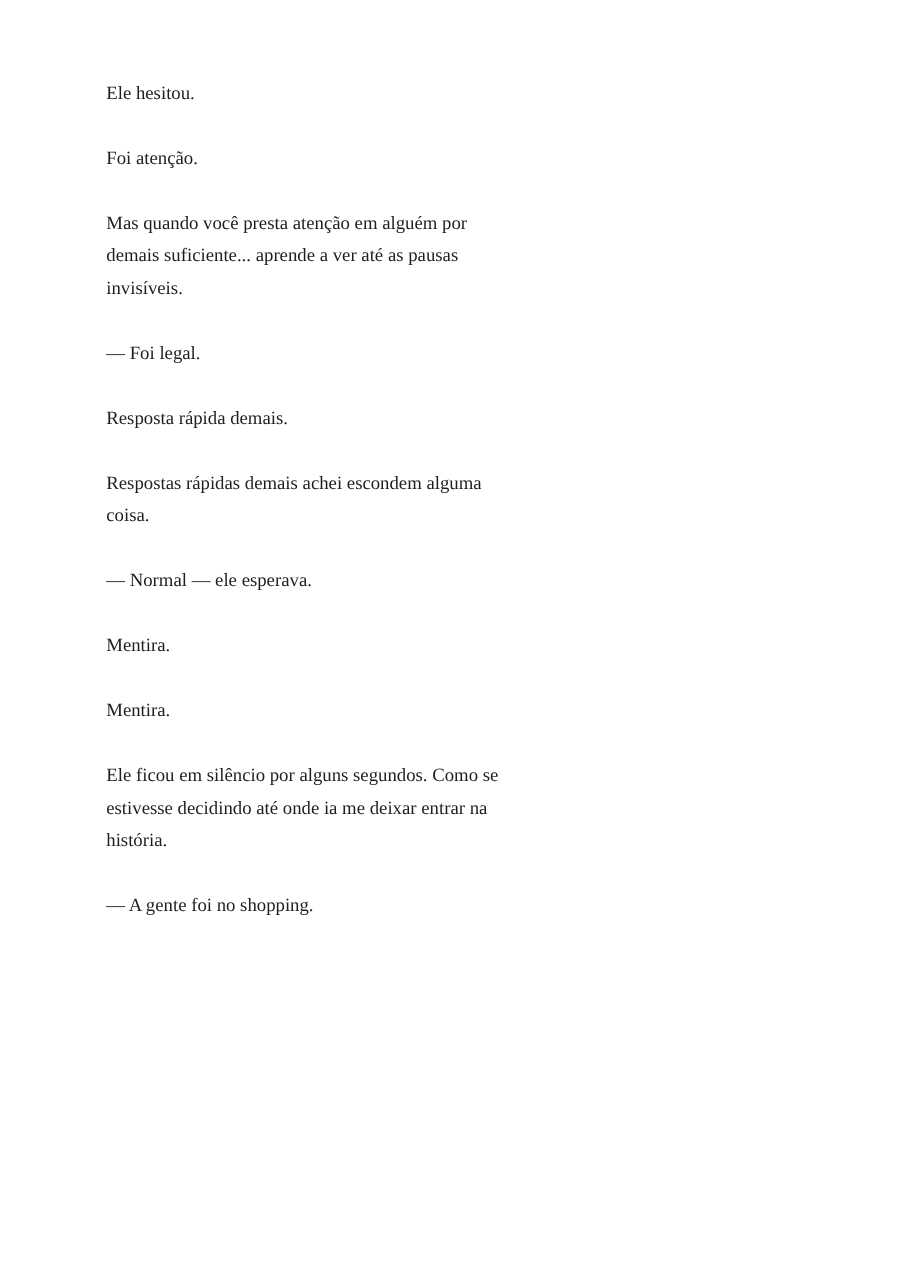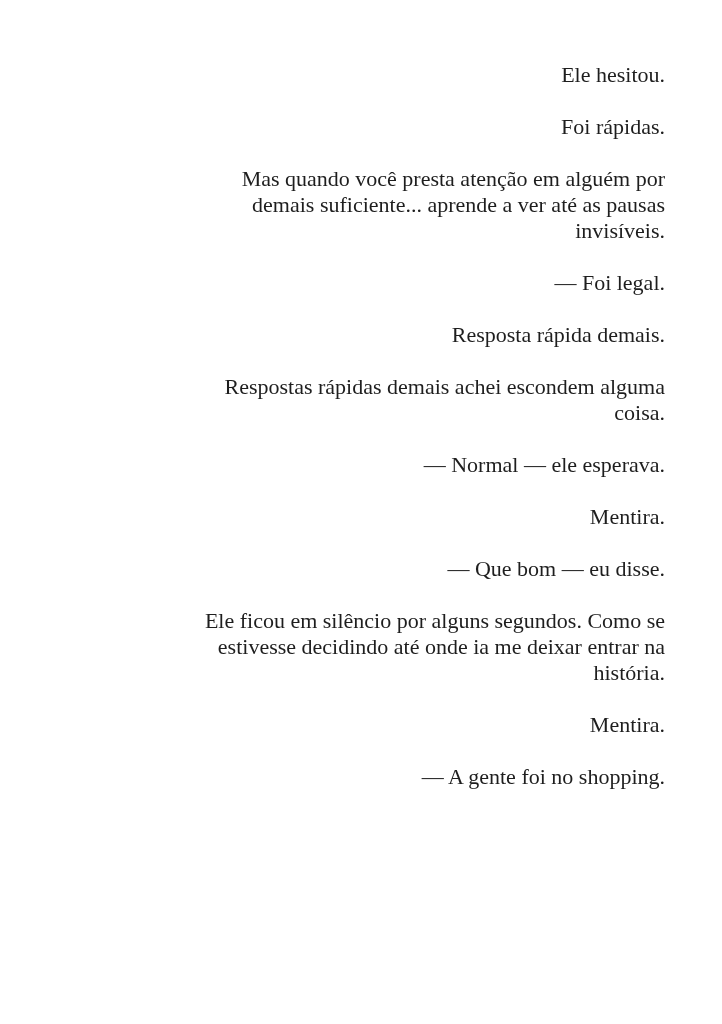--- a/index.html
+++ b/index.html
@@ -15,42 +15,41 @@
   .page {
     box-sizing: border-box;
     width: 722px;
     height: 1024px;
     padding: 62px 40px 40px 85px;
     background: #ffffff;
   }
   .para {
     margin: 0 0 26px 0;
     font-family: "Liberation Serif", "DejaVu Serif", serif;
-    font-size: 22px;
+    font-size: 15px;
     line-height: 26px;
     color: #1e1e1e;
     white-space: pre-line;
     max-width: 580px;
-    text-align: right;
+    text-align: left;
   }
 </style>
 </head>
 <body>
 
 <div class="page">
   <p class="para">Ele hesitou.</p>
-  <p class="para">Foi rápidas.</p>
+  <p class="para">Foi atenção.</p>
   <p class="para">Mas quando você presta atenção em alguém por
 demais suficiente... aprende a ver até as pausas
 invisíveis.</p>
   <p class="para">— Foi legal.</p>
   <p class="para">Resposta rápida demais.</p>
   <p class="para">Respostas rápidas demais achei escondem alguma
 coisa.</p>
   <p class="para">— Normal — ele esperava.</p>
   <p class="para">Mentira.</p>
-  <p class="para">— Que bom — eu disse.</p>
+  <p class="para">Mentira.</p>
   <p class="para">Ele ficou em silêncio por alguns segundos. Como se
 estivesse decidindo até onde ia me deixar entrar na
 história.</p>
-  <p class="para">Mentira.</p>
   <p class="para">— A gente foi no shopping.</p>
 </div>
 
 </body></html>

